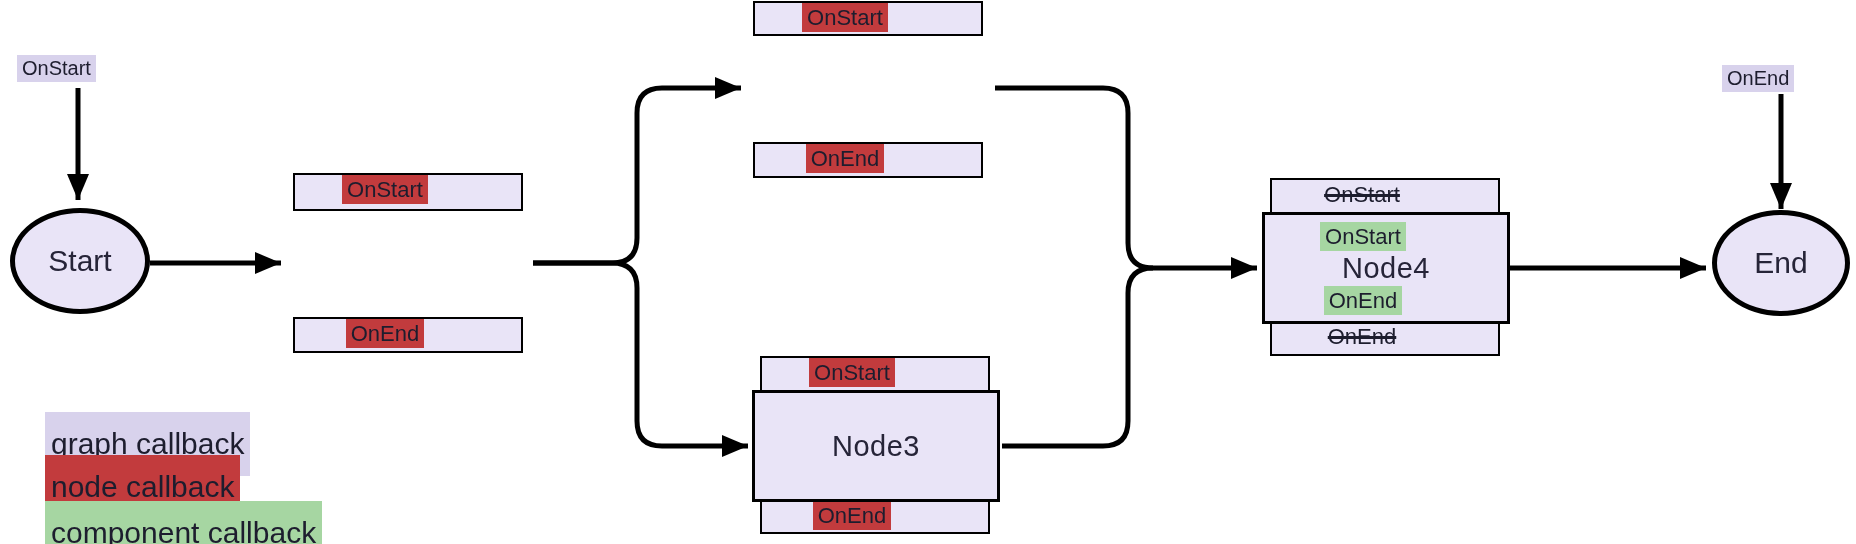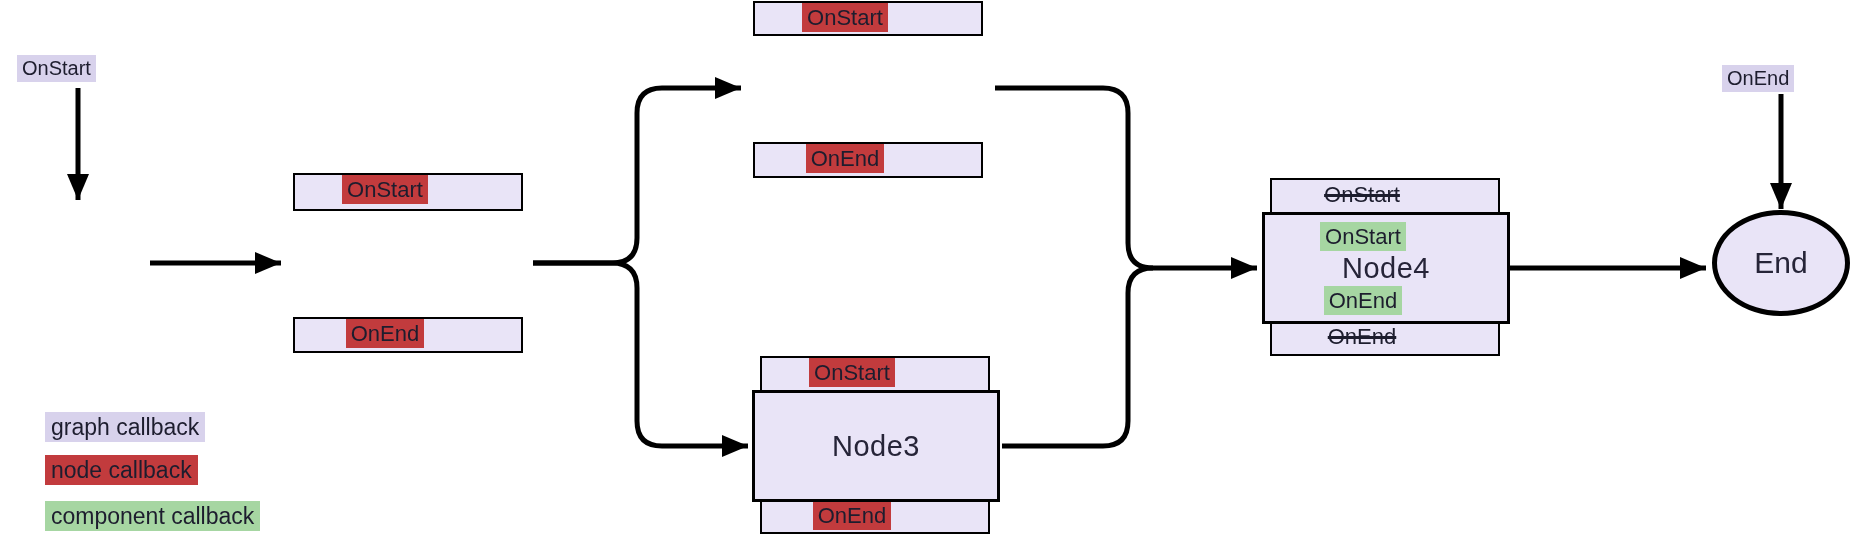--- a/index.html
+++ b/index.html
@@ -42,21 +42,21 @@
     position:absolute;z-index:3;background:var(--fill);
     border:5px solid var(--stroke);border-radius:50%;
     display:flex;justify-content:center;align-items:center;
     box-sizing:border-box;font-size:30px;color:#262438;
   }
   .float-cb{
     position:absolute;z-index:3;background:var(--graph);
     font-size:20px;line-height:25px;padding:1px 5px;white-space:nowrap;
   }
   .legend{position:absolute;left:45px;top:410px;z-index:3;}
-  .legend-item{position:absolute;left:0;font-size:23px;line-height:28px;padding:1px 6px;white-space:nowrap;}
+  .legend-item{position:absolute;left:0;font-size:30px;line-height:28px;padding:18px 6px;white-space:nowrap;}
   .legend-item.graph{top:2px;background:var(--graph);}
   .legend-item.node{top:45px;background:var(--node);}
   .legend-item.component{top:91px;background:var(--component);}
 </style>
 </head>
 <body>
 
 <div id="canvas">
 
   <svg id="edges" width="1856" height="544" viewBox="0 0 1856 544">
@@ -73,20 +73,23 @@
       <path d="M995,88 H1103 Q1128,88 1128,113 V243 Q1128,268 1153,268 H1257" marker-end="url(#ah)"></path>
       <path d="M1002,446 H1103 Q1128,446 1128,421 V293 Q1128,268 1153,268"></path>
       <path d="M1510,268 H1706" marker-end="url(#ah)"></path>
       <path d="M1781,94 V209" marker-end="url(#ah)"></path>
     </g>
   </svg>
 
   <span class="float-cb" style="left:17px;top:55px;">OnStart</span>
   <span class="float-cb" style="left:1722px;top:65px;">OnEnd</span>
 
+  <div class="terminal" style="left:10px;top:208px;width:140px;height:106px;">
+    <span>Start</span>
+  </div>
 
   <div class="strip" style="left:293px;top:173px;width:230px;height:38px;">
     <span class="cb node-cb">OnStart</span>
   </div>
   <div class="strip" style="left:293px;top:317px;width:230px;height:36px;">
     <span class="cb node-cb">OnEnd</span>
   </div>
 
   <div class="strip" style="left:753px;top:1px;width:230px;height:35px;">
     <span class="cb node-cb">OnStart</span>

